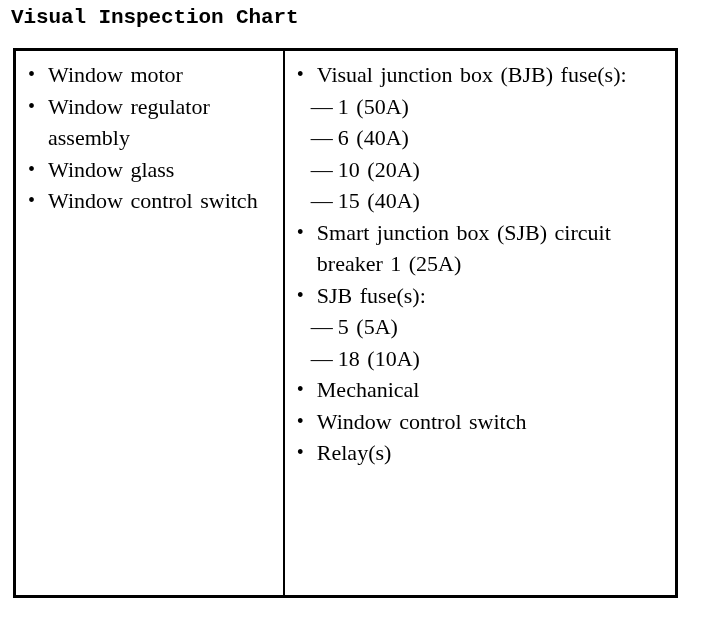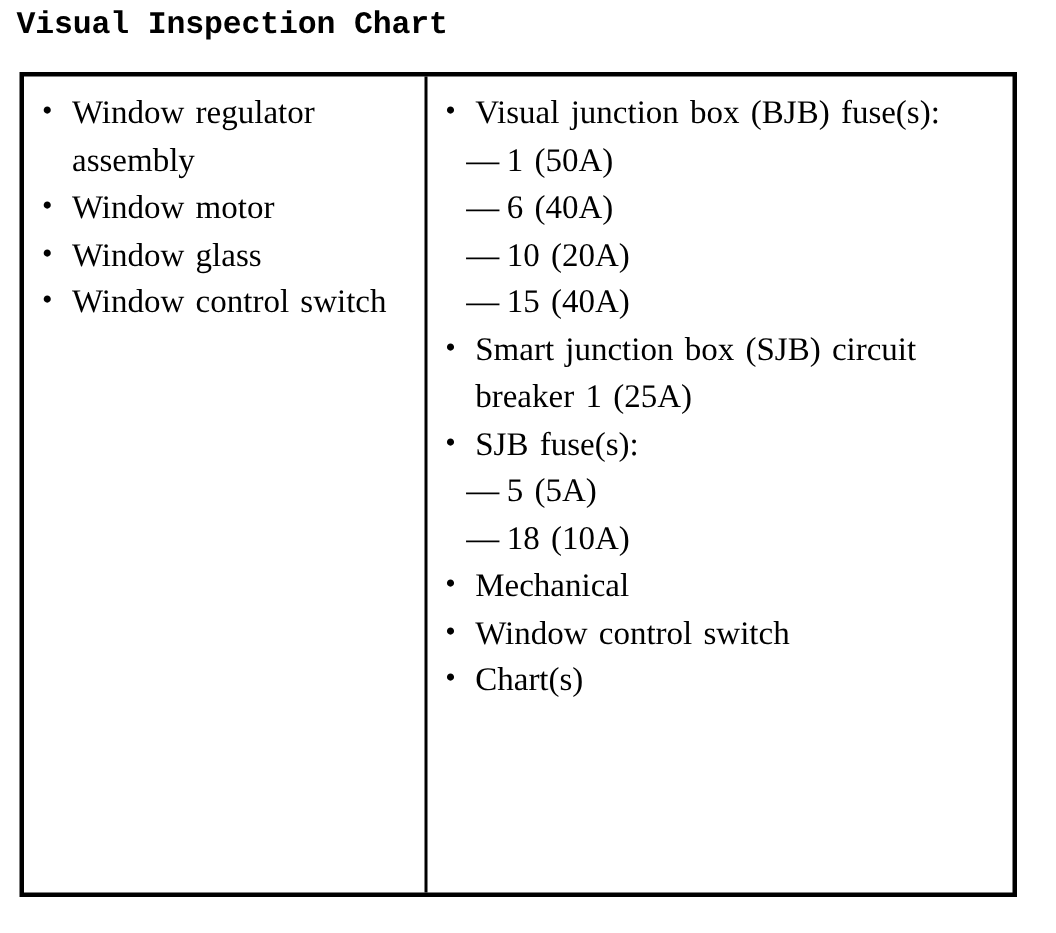--- a/index.html
+++ b/index.html
@@ -148,24 +148,24 @@
   <div class="chart-title">Visual Inspection Chart</div>
 
   <div class="chart-table">
 
 
     <div class="body-row">
 
       <div class="body-cell col-left">
         <ul class="bullet-list">
           <li class="bullet-item">
+            <span class="item-text">Window motor</span>
+          </li>
+          <li class="bullet-item">
             <span class="item-text">Window regulator assembly</span>
-          </li>
-          <li class="bullet-item">
-            <span class="item-text">Window motor</span>
           </li>
           <li class="bullet-item">
             <span class="item-text">Window glass</span>
           </li>
           <li class="bullet-item">
             <span class="item-text">Window control switch</span>
           </li>
         </ul>
       </div>
 
@@ -206,21 +206,21 @@
             </ul>
           </li>
 
           <li class="bullet-item">
             <span class="item-text">Mechanical</span>
           </li>
           <li class="bullet-item">
             <span class="item-text">Window control switch</span>
           </li>
           <li class="bullet-item">
-            <span class="item-text">Chart(s)</span>
+            <span class="item-text">Relay(s)</span>
           </li>
 
         </ul>
       </div>
 
     </div>
   </div>
 </div>
 
 </body></html>

